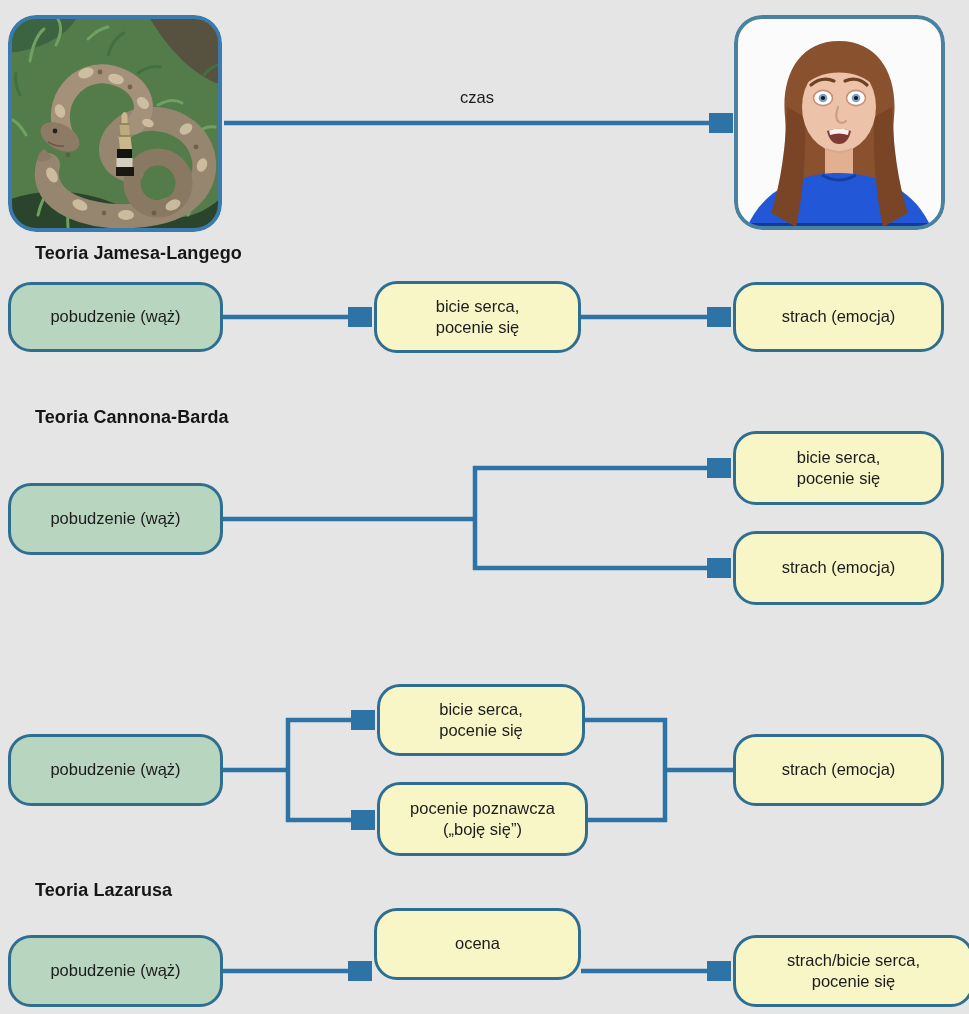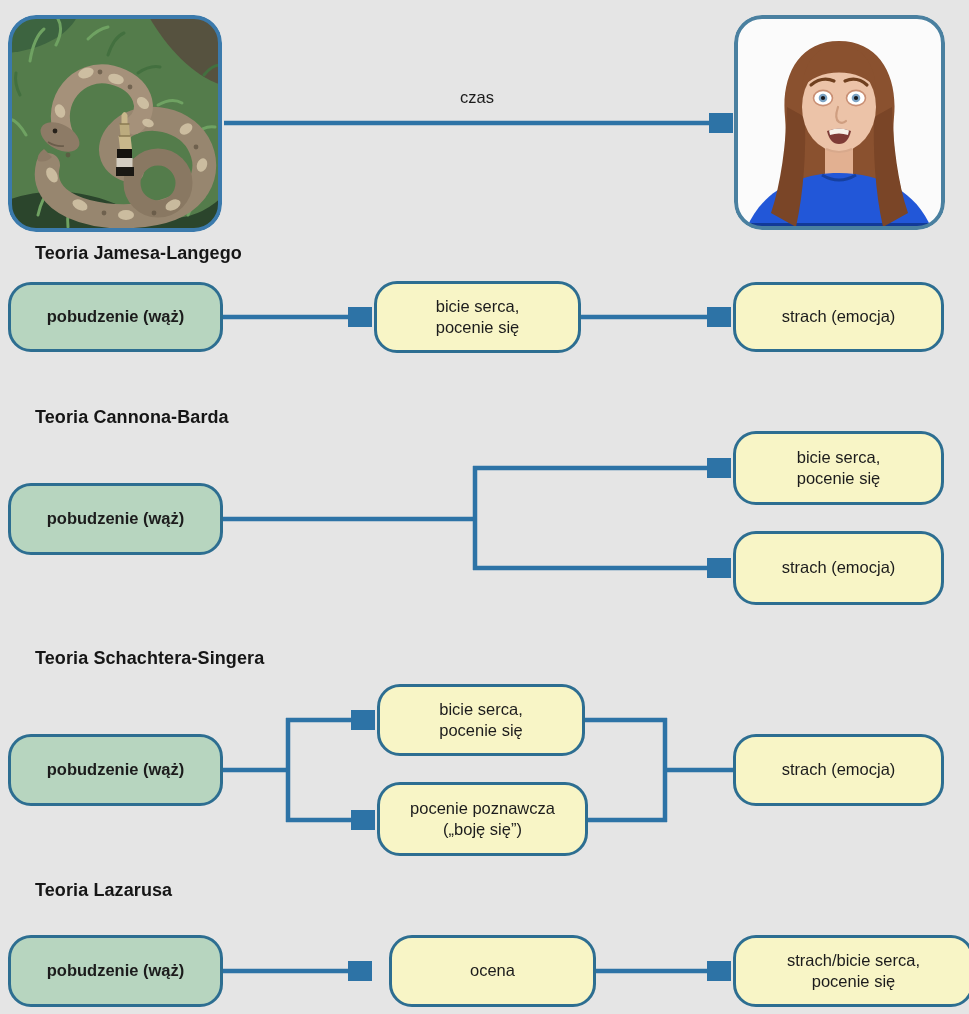--- a/index.html
+++ b/index.html
@@ -31,21 +31,21 @@
   .node{
     position:absolute;box-sizing:border-box;
     border:3.5px solid var(--box-border);
     border-radius:23px;
     display:flex;align-items:center;justify-content:center;
     text-align:center;
     font-size:16.5px;line-height:1.3;color:var(--box-text);
     white-space:pre-line;
     padding:4px 10px;
   }
-  .green{background:var(--green-fill);font-weight:bold;}
+  .green{background:var(--green-fill);}
   .yellow{background:var(--yellow-fill);}
   .flow-label{
     position:absolute;
     font-size:16.5px;color:var(--box-text);
     text-align:center;
   }
   .photo{
     position:absolute;border-radius:28px;overflow:hidden;
     box-sizing:border-box;
   }
@@ -222,27 +222,26 @@
   <div class="node yellow" style="left:374px;top:281px;width:207px;height:72px;">bicie serca,
 pocenie się</div>
   <div class="node yellow" style="left:733px;top:282px;width:211px;height:70px;">strach (emocja)</div>
 
   <div class="heading" style="top:407px;">Teoria Cannona-Barda</div>
   <div class="node green" style="left:8px;top:483px;width:215px;height:72px;">pobudzenie (wąż)</div>
   <div class="node yellow" style="left:733px;top:431px;width:211px;height:74px;">bicie serca,
 pocenie się</div>
   <div class="node yellow" style="left:733px;top:531px;width:211px;height:74px;">strach (emocja)</div>
 
-  <div class="heading" style="top:648px;">Teoria Schachtera-Singera</div>
   <div class="node green" style="left:8px;top:734px;width:215px;height:72px;">pobudzenie (wąż)</div>
   <div class="node yellow" style="left:377px;top:684px;width:208px;height:72px;">bicie serca,
 pocenie się</div>
   <div class="node yellow" style="left:377px;top:782px;width:211px;height:74px;">pocenie poznawcza
 („boję się”)</div>
   <div class="node yellow" style="left:733px;top:734px;width:211px;height:72px;">strach (emocja)</div>
 
   <div class="heading" style="top:880px;">Teoria Lazarusa</div>
   <div class="node green" style="left:8px;top:935px;width:215px;height:72px;">pobudzenie (wąż)</div>
-  <div class="node yellow" style="left:374px;top:935px;width:207px;height:72px;margin-left:15px;">ocena</div>
+  <div class="node yellow" style="left:374px;top:908px;width:207px;height:72px;">ocena</div>
   <div class="node yellow" style="left:733px;top:935px;width:241px;height:72px;">strach/bicie serca,
 pocenie się</div>
 
 </div>
 
 </body></html>

